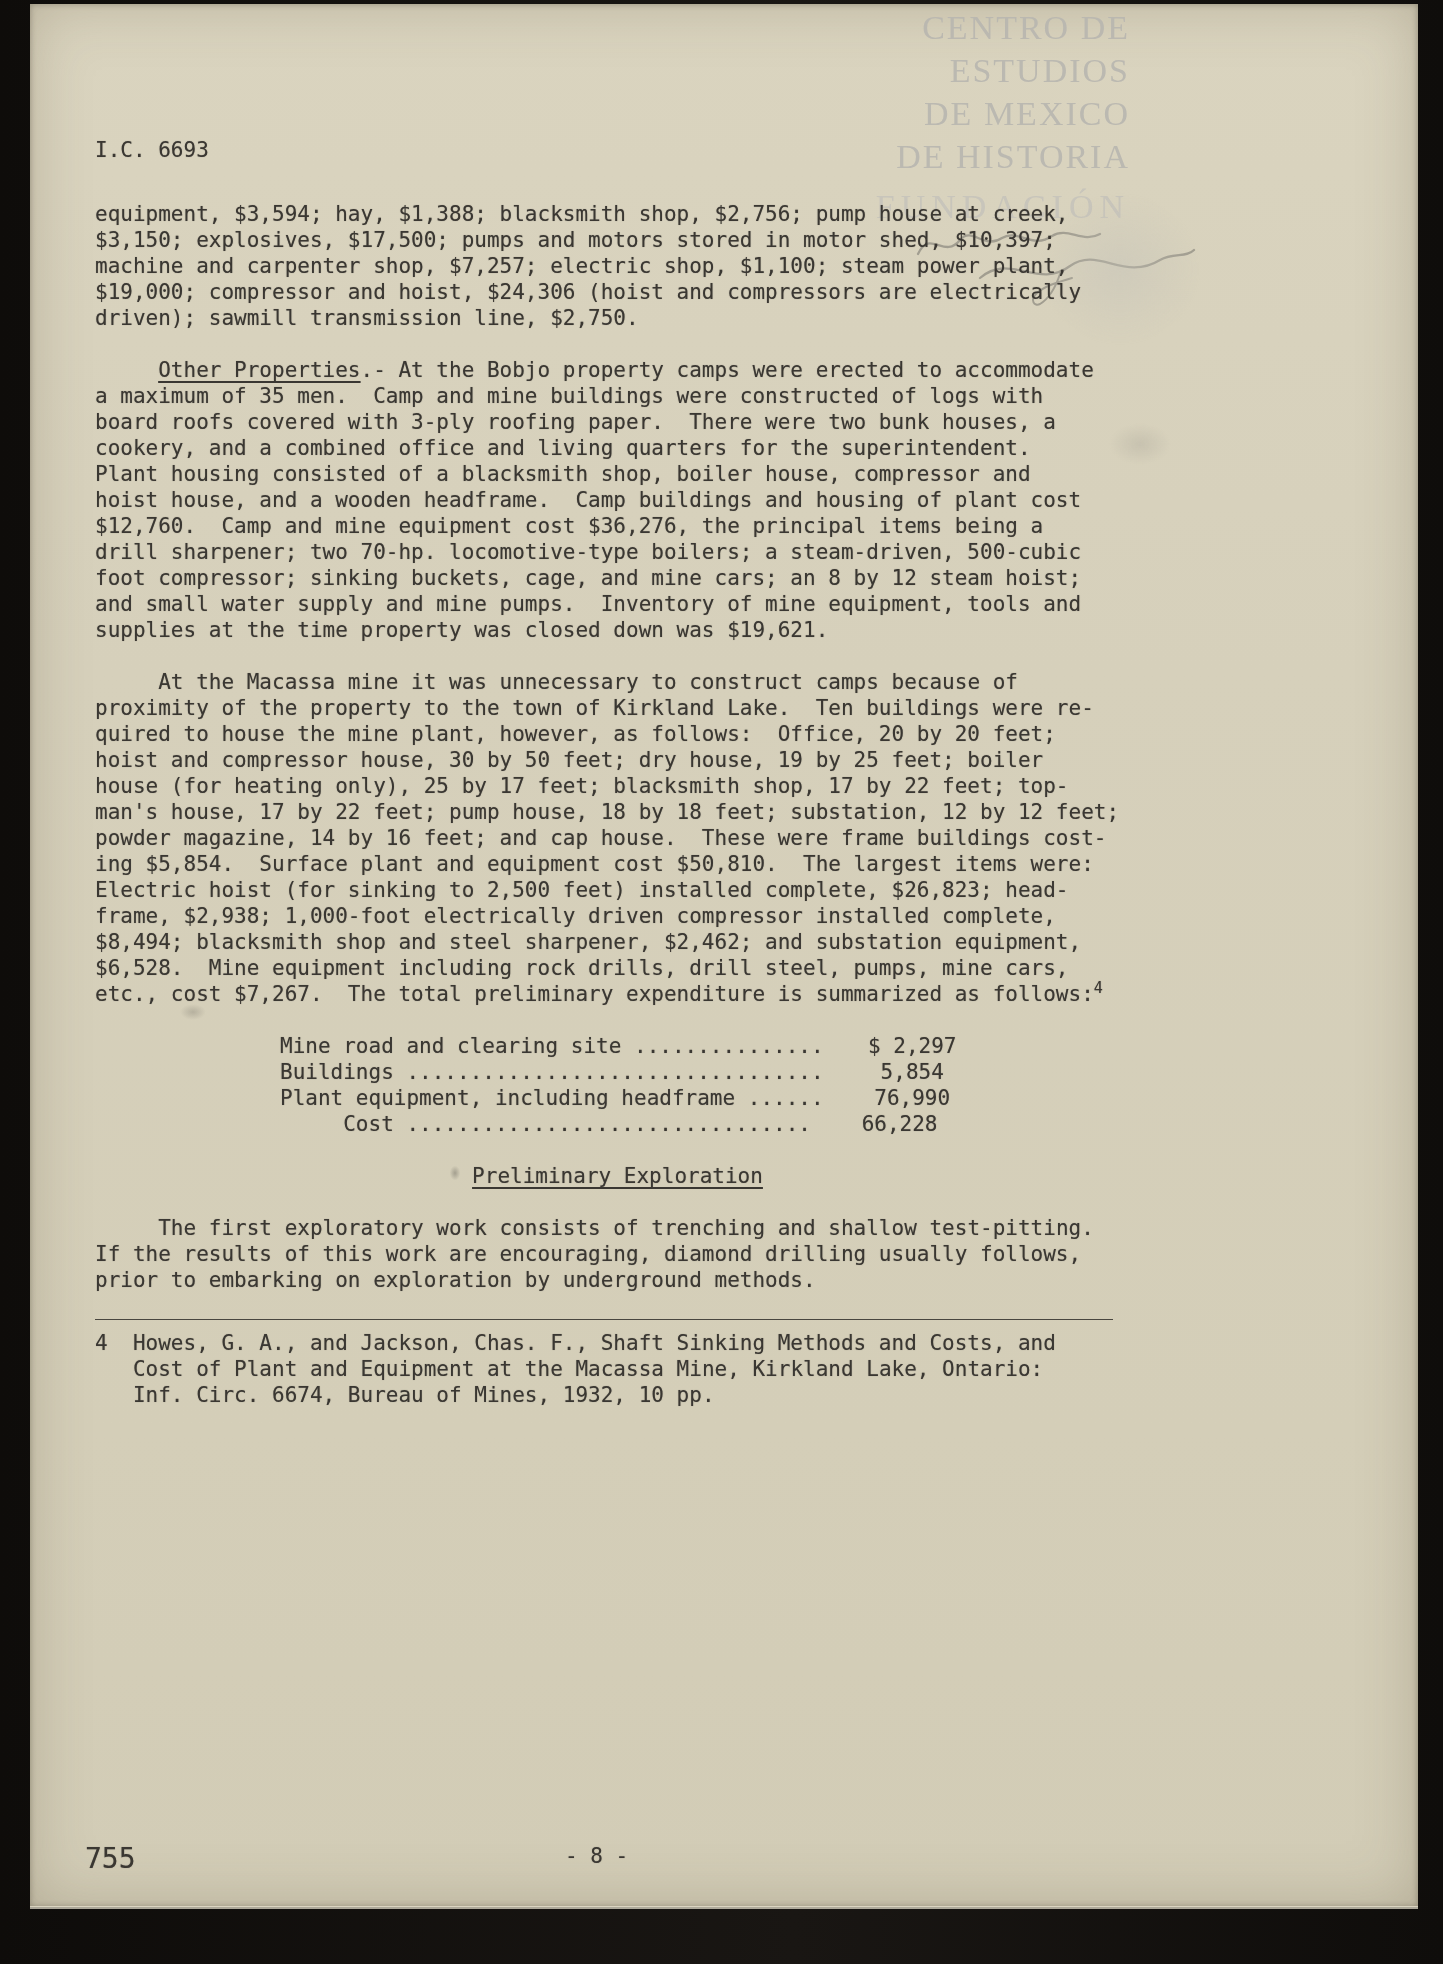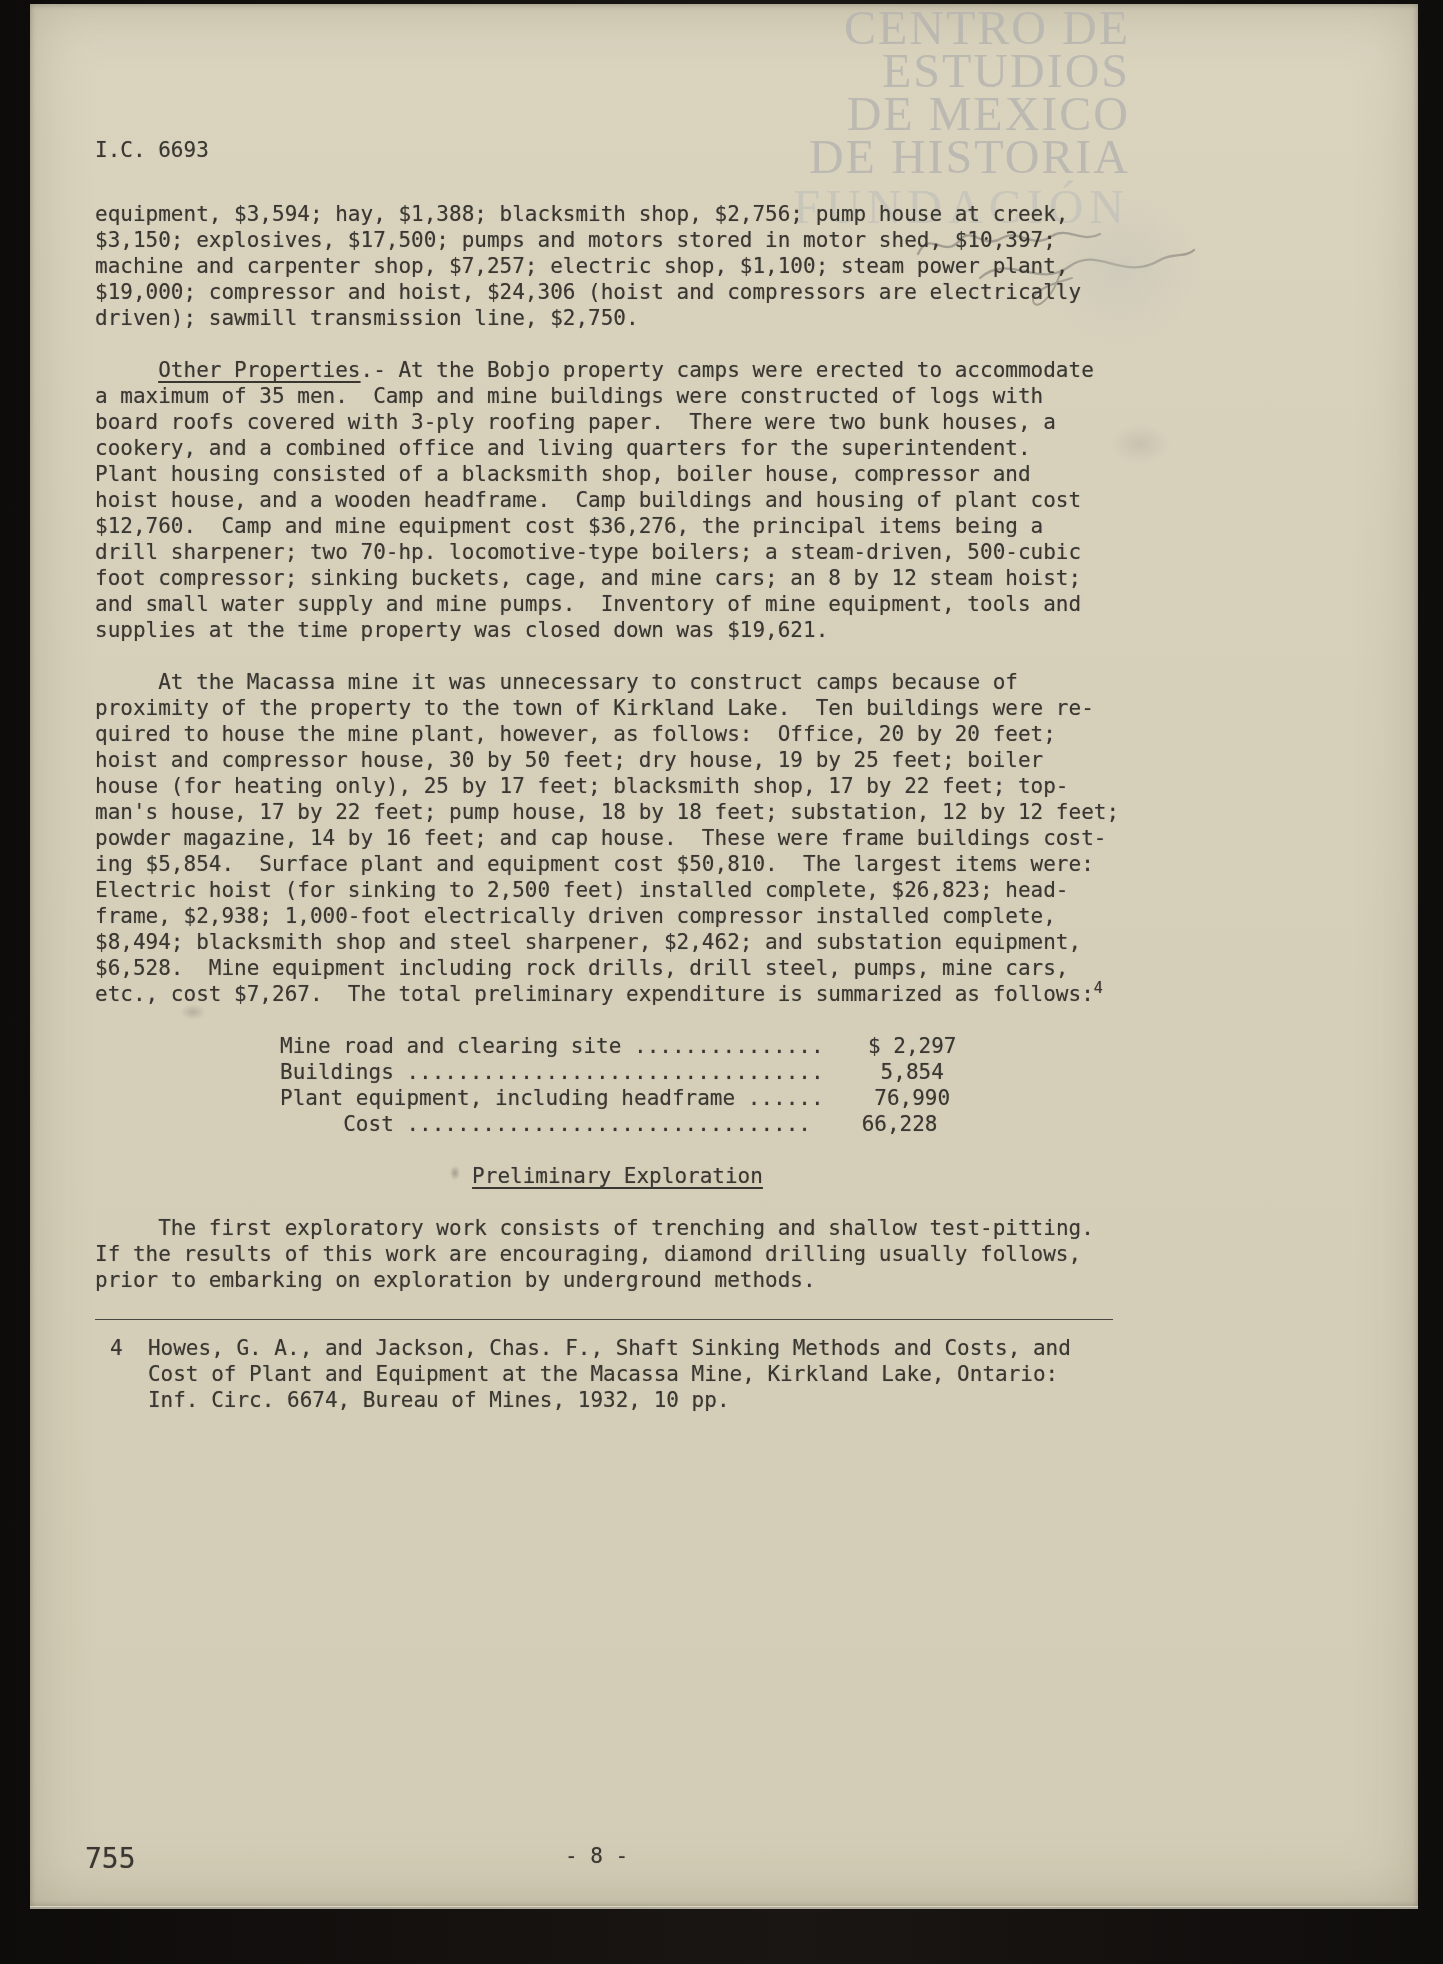--- a/index.html
+++ b/index.html
@@ -36,21 +36,21 @@
   
   .watermark {
     position: absolute;
     top: 2px;
     right: 288px;
     text-align: right;
     font-family: "Liberation Serif", serif;
     color: #b9b7b0;
     opacity: 0.92;
     line-height: 43px;
-    font-size: 48px;
+    font-size: 34px;
     letter-spacing: 2px;
     pointer-events: none;
   }
   .watermark .wm-line { display: block; }
   .watermark .wm-foundation {
     display: block;
     margin-top: 7px;
     letter-spacing: 6px;
     color: #c3c1ba;
     opacity: 0.85;
@@ -111,21 +111,21 @@
     text-align: center;
     margin: 0 0 26px 0;
   }
   .footnote-rule {
     border: none;
     border-top: 1.8px solid #49463f;
     margin: 16px 0 10px 0;
     width: 1018px;
   }
   .footnote {
-    margin: 15px;
+    margin: 0;
     white-space: pre-wrap;
   }
   .archive-number {
     position: absolute;
     left: 55px;
     top: 1838px;
     color: #3a3732;
     font-size: 28px;
     text-shadow: 0 0 1px rgba(58,55,50,0.45);
   }

